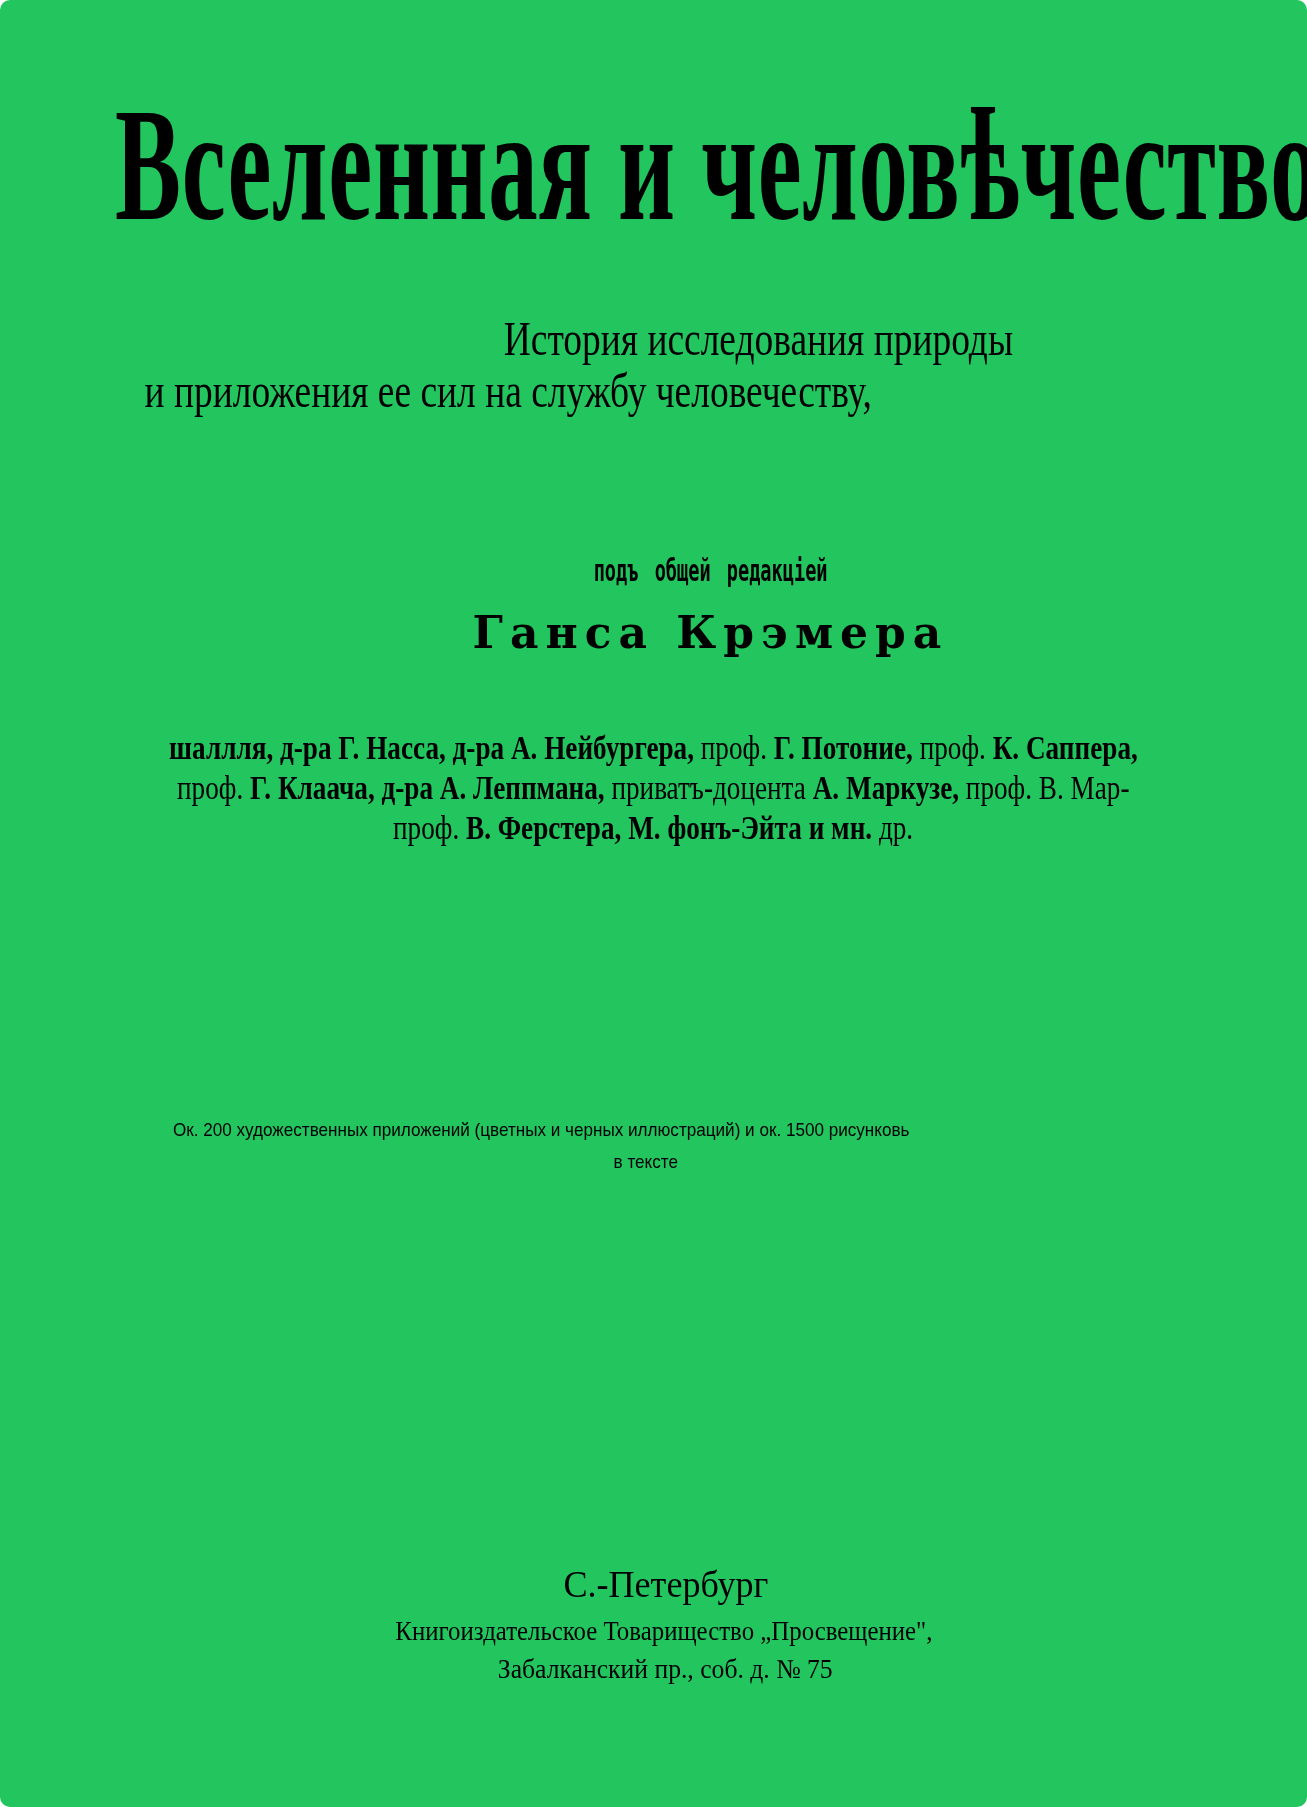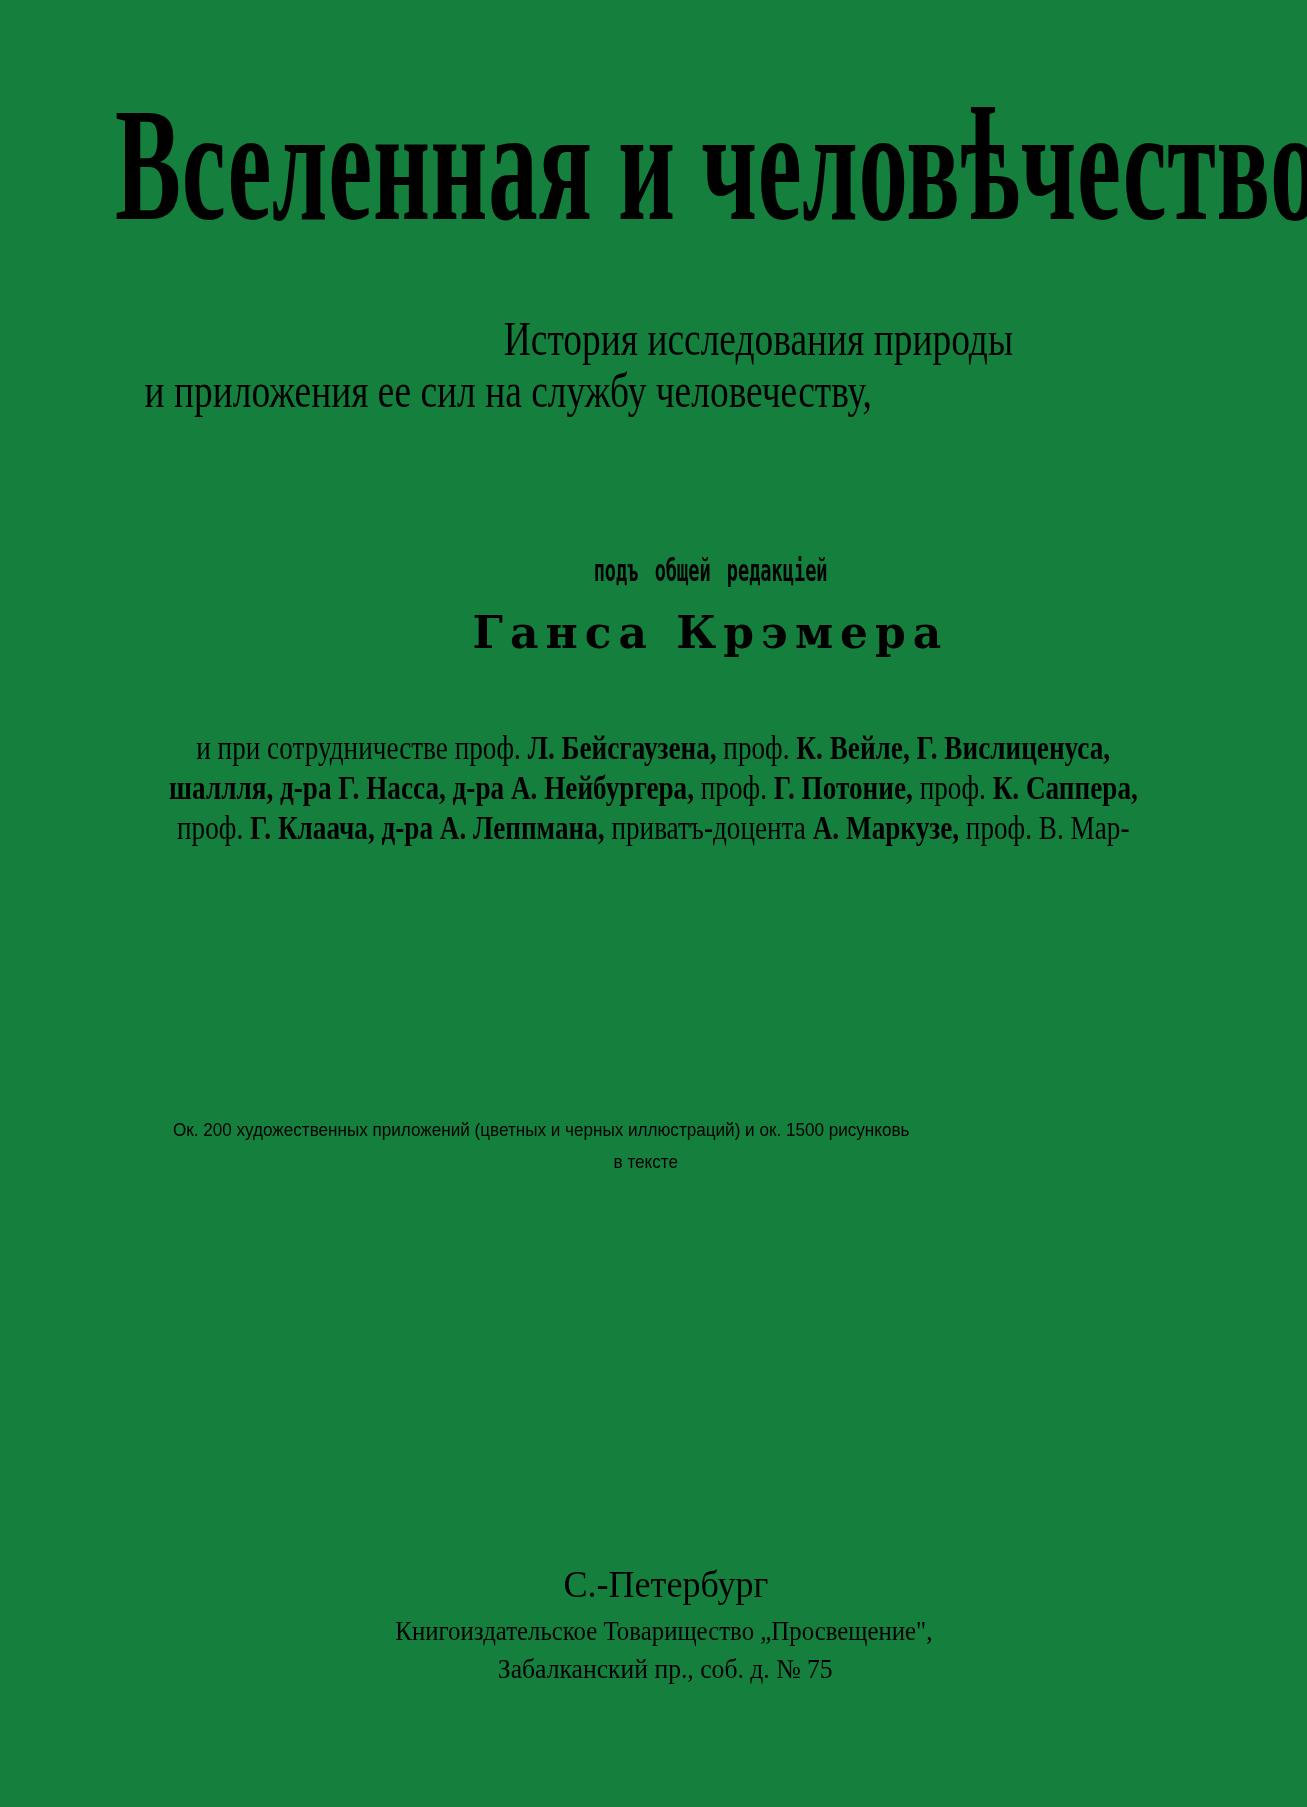--- a/index.html
+++ b/index.html
@@ -13,21 +13,22 @@
       position: relative;
       overflow: hidden;
       color: #000000;
       font-family: "Liberation Serif", "DejaVu Serif", serif;
     }
     .page {
       position: absolute;
       left: 0; top: 0;
       width: 1307px;
       height: 1807px;
-      background: #15803d;
+      background: #22c55e;
+      border-radius: 10px;
     }
     .block {
       position: absolute;
       left: 0;
       width: 1307px;
       text-align: center;
       white-space: nowrap;
     }
     
     .title {
@@ -158,23 +159,23 @@
   <div class="block subtitle sub2">
     <span>и приложения ее сил на службу человечеству,</span>
   </div>
 
   <div class="block editor-intro">
     <span>подъ общей редакціей</span>
   </div>
   <div class="block editor-name">Ганса Крэмера</div>
 
   <div class="block contrib">
-    <div class="line"><span class="inner"><span>и при сотрудничестве проф. </span><b>Л. Бейсгаузена,</b><span> проф. </span><b>К. Вейле, Г. Вислиценуса,</b></span></div>
     <div class="line"><span class="inner"><b>шаллля, д-ра Г. Насса, д-ра А. Нейбургера,</b><span> проф. </span><b>Г. Потоние,</b><span> проф. </span><b>К. Саппера,</b></span></div>
     <div class="line"><span class="inner"><span>проф. </span><b>Г. Клаача, д-ра А. Леппмана,</b><span> приватъ-доцента </span><b>А. Маркузе,</b><span> проф. В. Мар-</span></span></div>
+    <div class="line"><span class="inner"><span>проф. </span><b>В. Ферстера, М. фонъ-Эйта и мн.</b><span> др.</span></span></div>
   </div>
 
   <div class="block note note1">
     <span>Ок. 200 художественных приложений (цветных и черных иллюстраций) и ок. 1500 рисунковь</span>
   </div>
   <div class="block note note2">
     <span>в тексте</span>
   </div>
 
   <div class="block pub-city">

